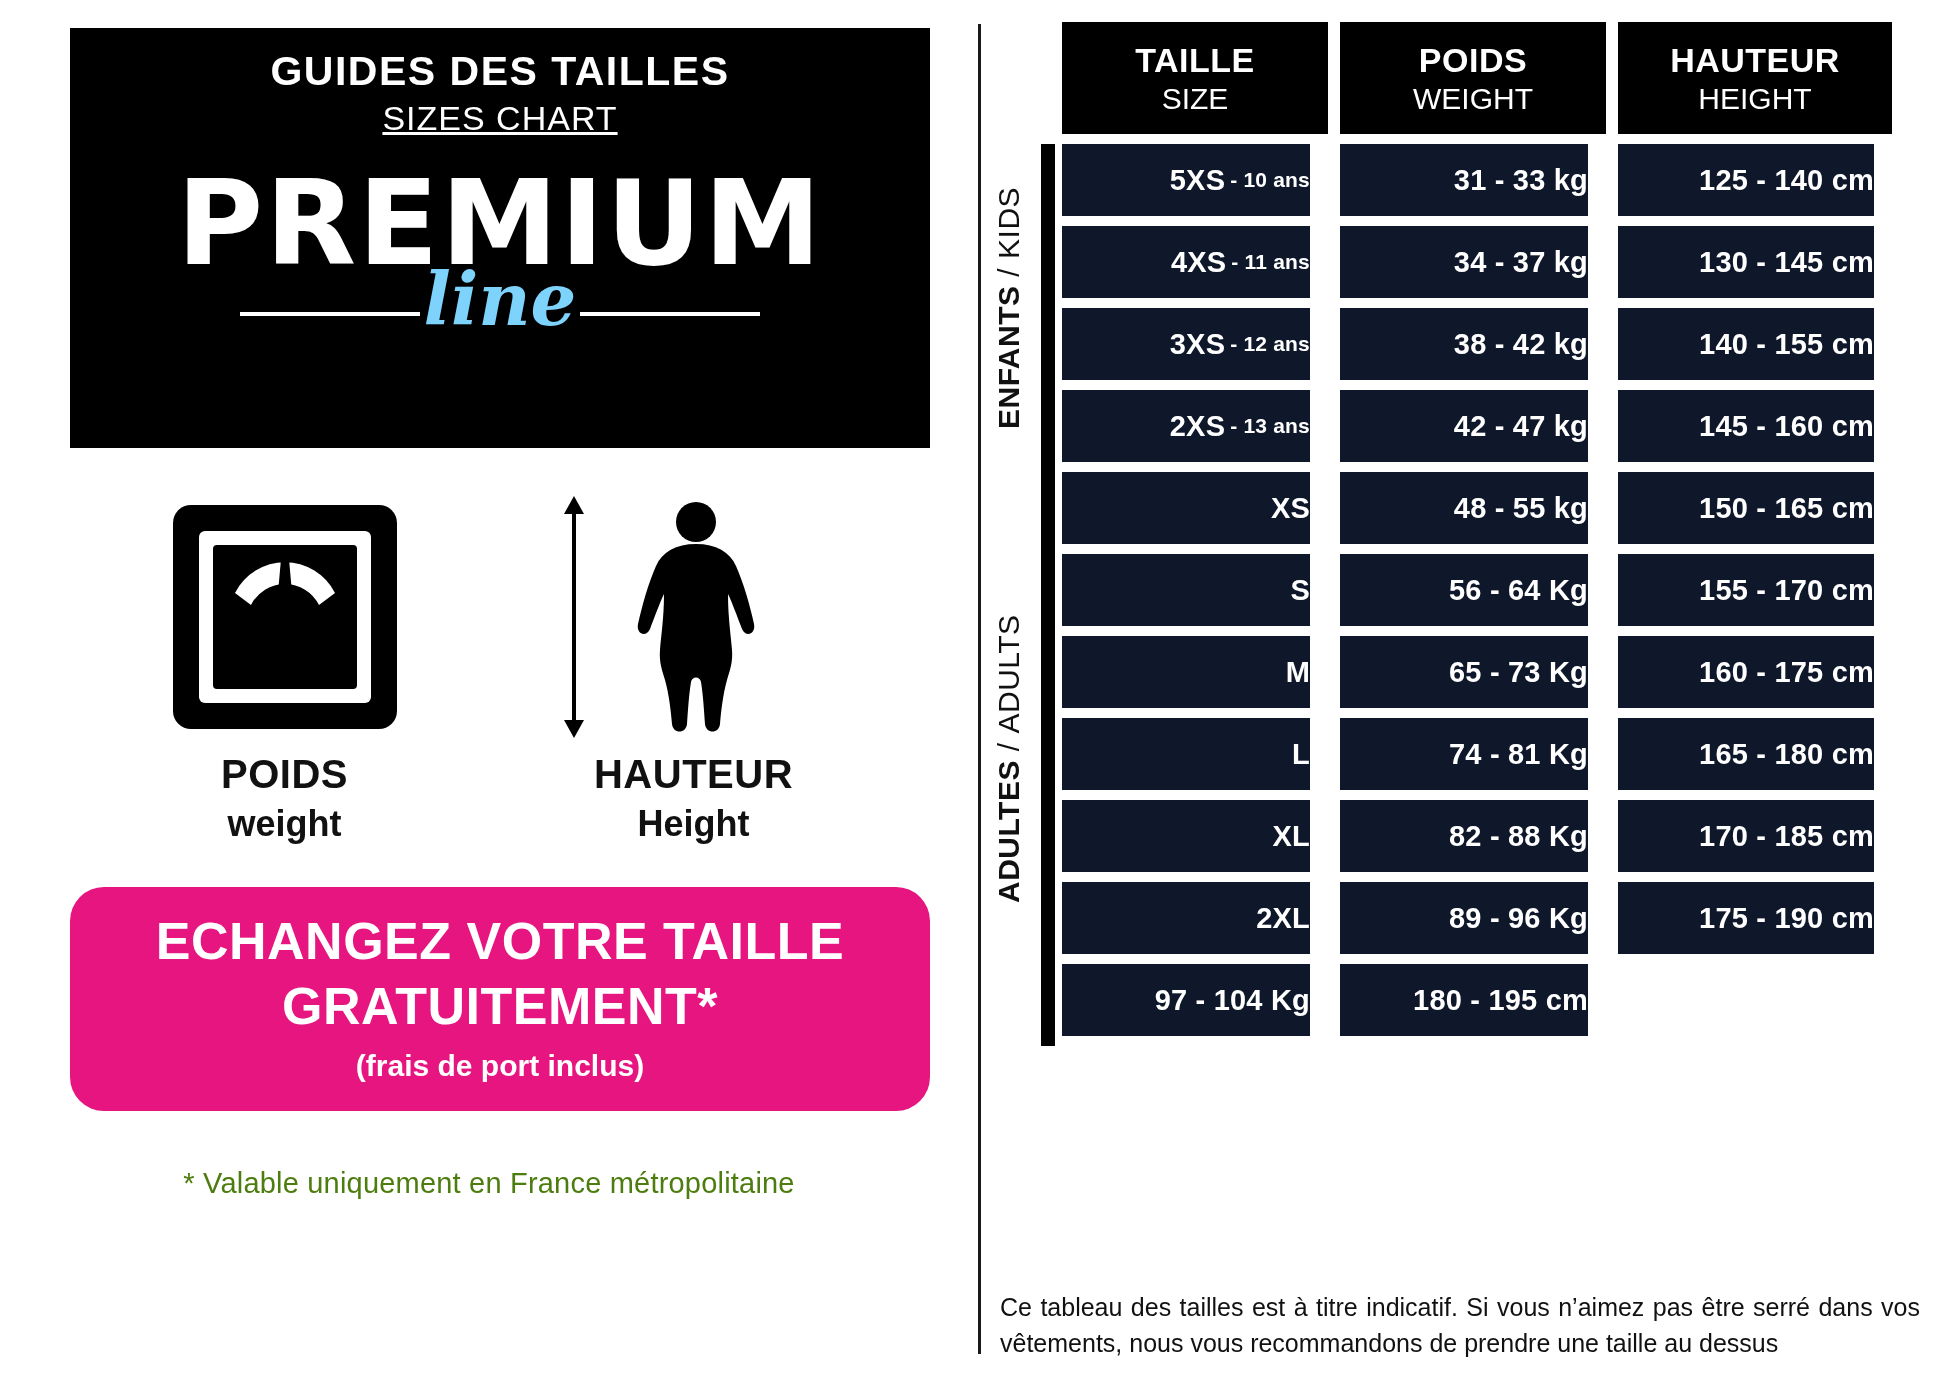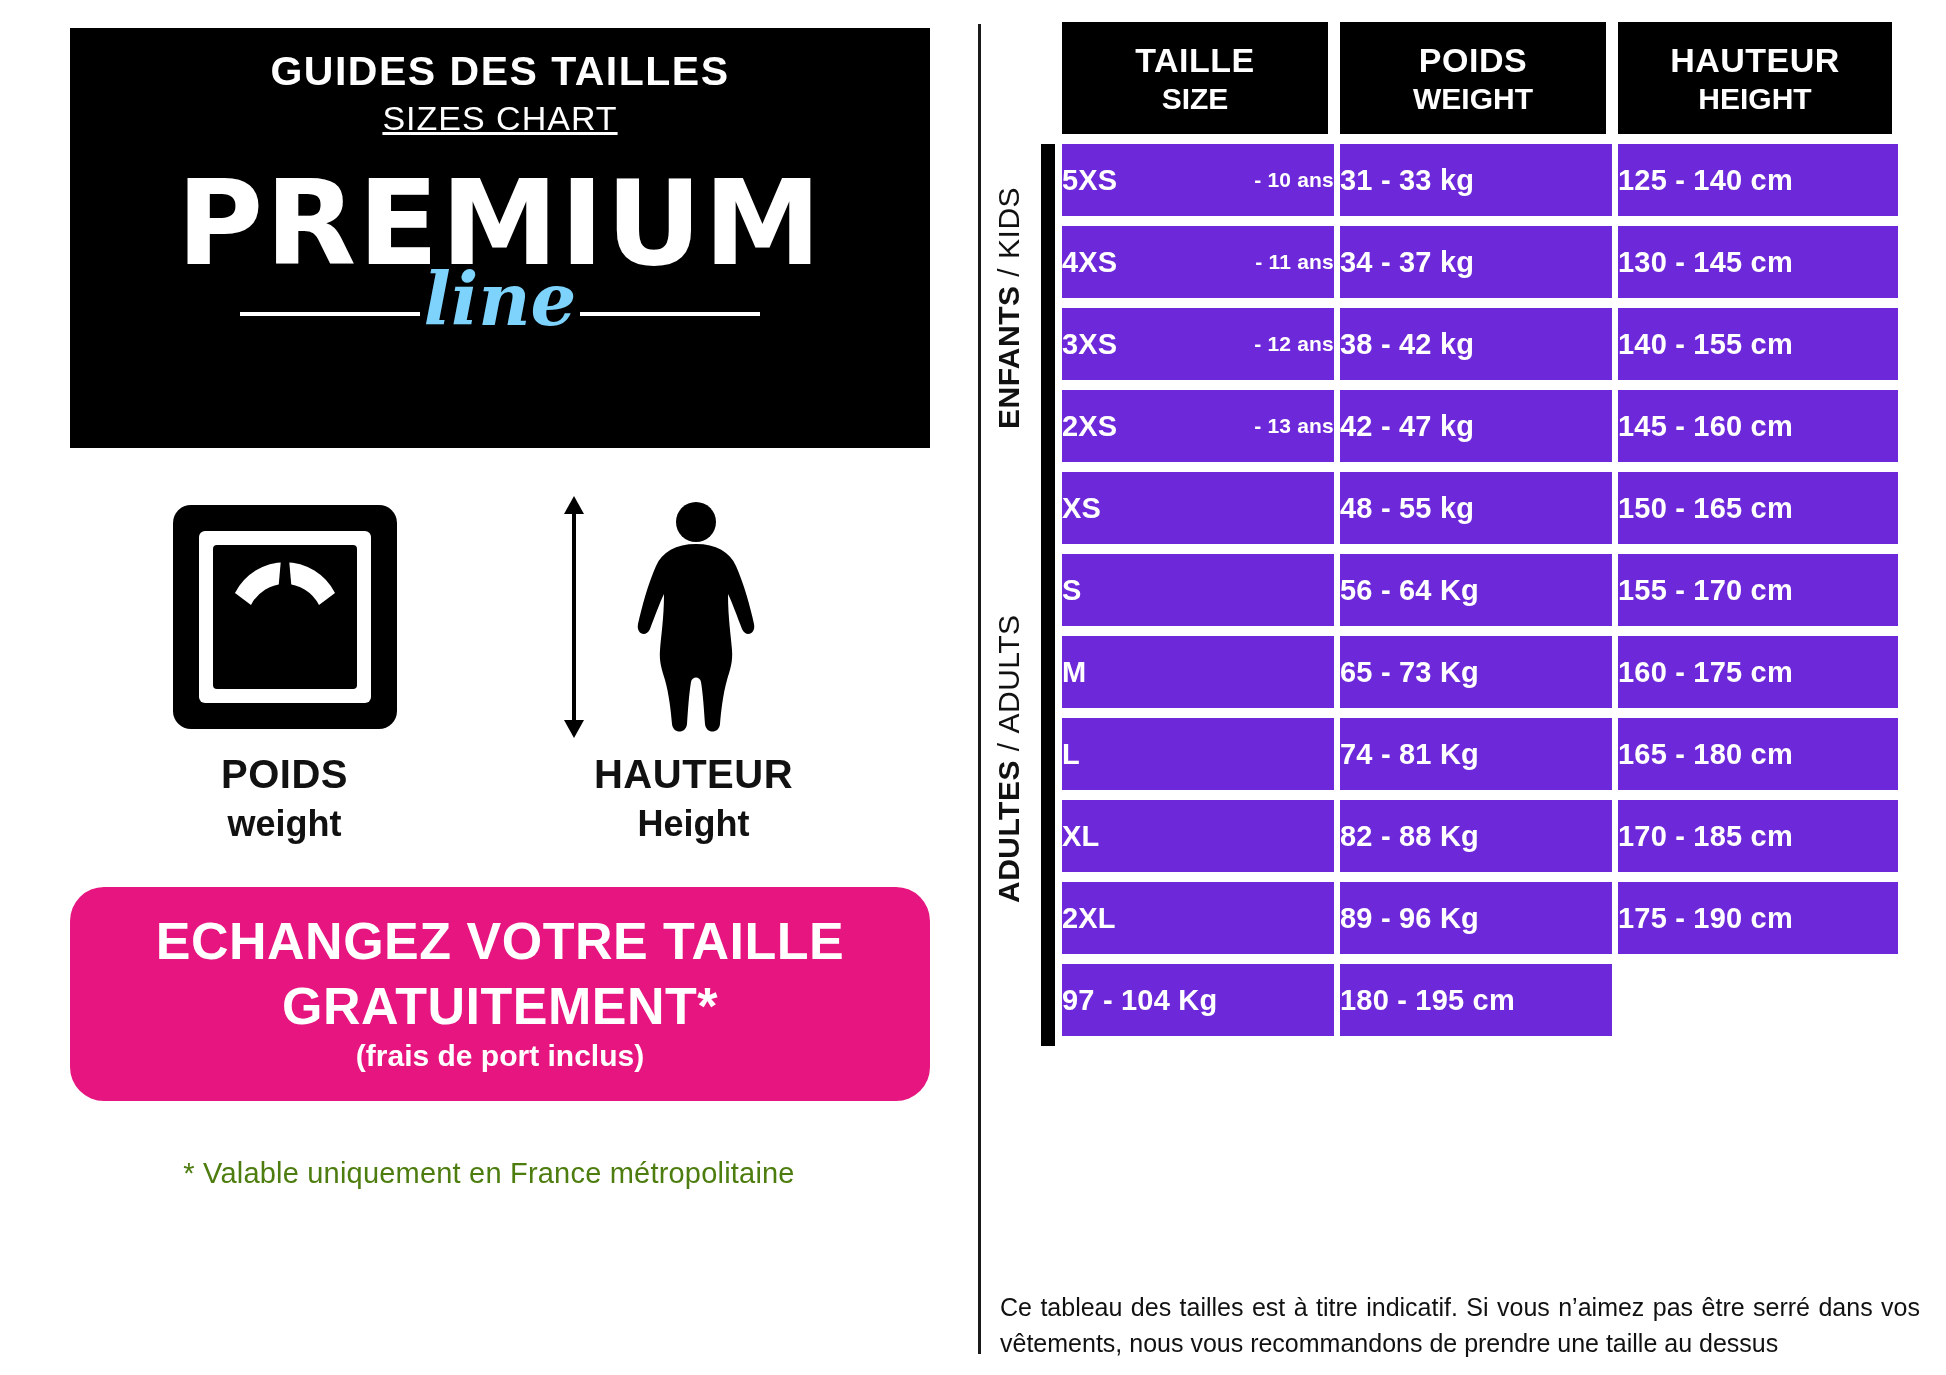--- a/index.html
+++ b/index.html
@@ -132,20 +132,21 @@
   }
   .pink-line-1 {
     font-size: 52px;
     font-weight: bold;
     letter-spacing: 0.5px;
     line-height: 1.25;
   }
   .pink-line-2 {
     font-size: 30px;
     font-weight: bold;
+    margin-top: 10px;
   }
   .footnote {
     margin-top: 56px;
     text-align: center;
     font-size: 29px;
     color: #4d7c0f;
     letter-spacing: 0.2px;
   }
 
   
@@ -165,30 +166,30 @@
     color: #ffffff;
     text-align: center;
     height: 112px;
     margin: 0 6px 10px 6px;
     display: flex;
     flex-direction: column;
     align-items: center;
     justify-content: center;
   }
   .hdr .l1 { font-size: 34px; font-weight: bold; letter-spacing: 0.5px; }
-  .hdr .l2 { font-size: 30px; font-weight: bold; margin-top: 2px; }
+  .hdr .l2 { font-size: 30px; font-weight: normal; margin-top: 2px; }
   .cell {
-    background: #6d28d9;
+    background: #0f172a;
     color: #ffffff;
     text-align: center;
     height: 72px;
-    margin: 0 0 10px 6px;
+    margin: 0 24px 10px 6px;
     display: flex;
     align-items: center;
-    justify-content: space-between;
+    justify-content: flex-end;
     font-size: 29px;
     font-weight: bold;
     letter-spacing: 0.2px;
   }
   .cell .age {
     font-size: 21px;
     font-weight: bold;
     margin-left: 5px;
   }
   .group-label {

